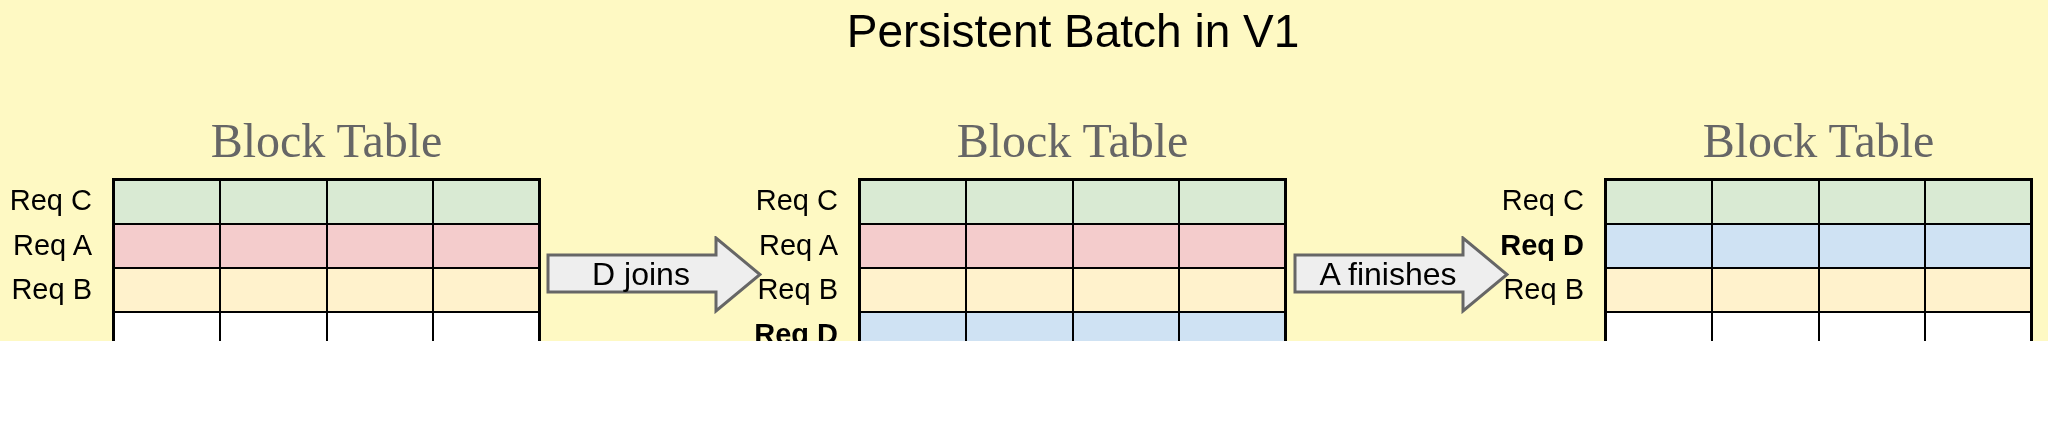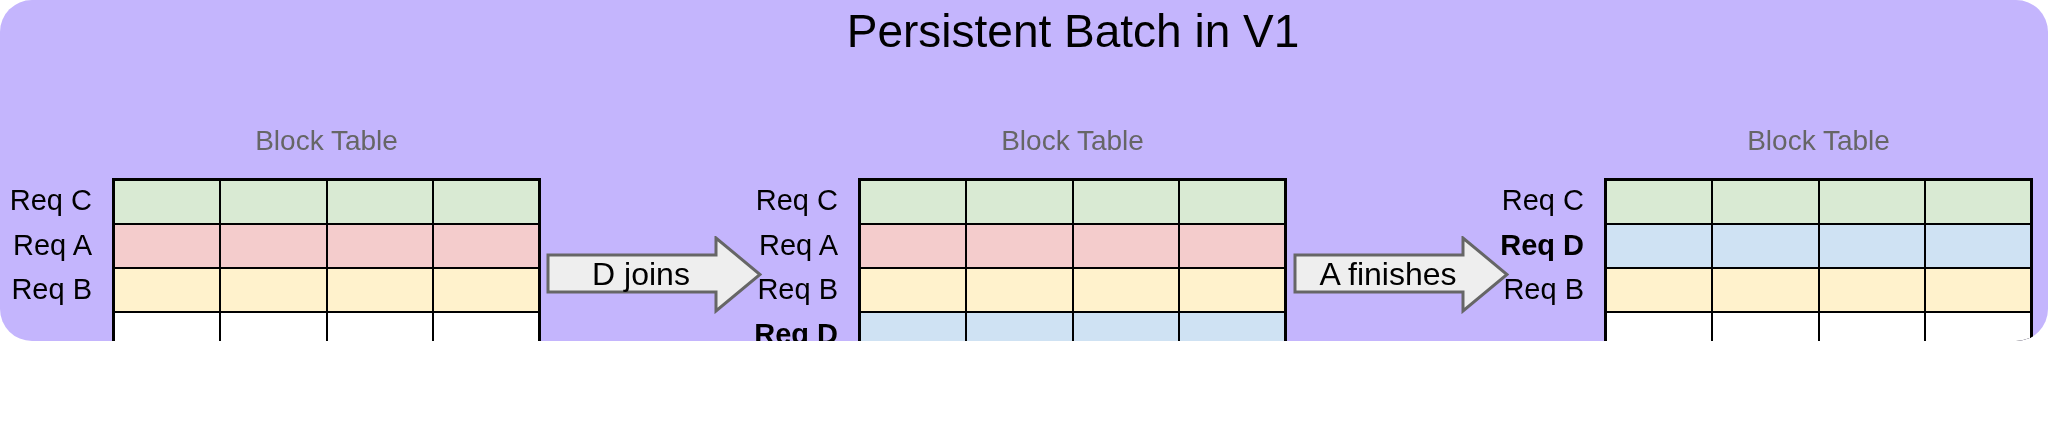--- a/index.html
+++ b/index.html
@@ -5,42 +5,42 @@
   html, body {
     margin: 0;
     padding: 0;
     background: #ffffff;
     font-family: "Liberation Sans", sans-serif;
   }
   #canvas {
     position: relative;
     width: 2048px;
     height: 341px;
-    background: #c4b5fd;
+    background: #fef9c3;
     overflow: hidden;
-    border-radius: 32px;
   }
   .diagram-title {
     position: absolute;
     top: 6px;
     left: 1073px;
     transform: translateX(-50%);
     white-space: nowrap;
     font-size: 46px;
     line-height: 50px;
     color: #000000;
   }
   .table-heading {
     position: absolute;
     top: 118px;
     height: 46px;
     line-height: 46px;
     text-align: center;
-    font-size: 28px;
+    font-size: 48px;
     white-space: nowrap;
+    font-family: Liberation Serif, serif;
   }
   .block-grid {
     position: absolute;
     top: 178px;
     width: 429px;
     height: 224px;
     box-sizing: border-box;
     border: 3px solid #000;
     display: grid;
     grid-template-columns: repeat(4, 1fr);

